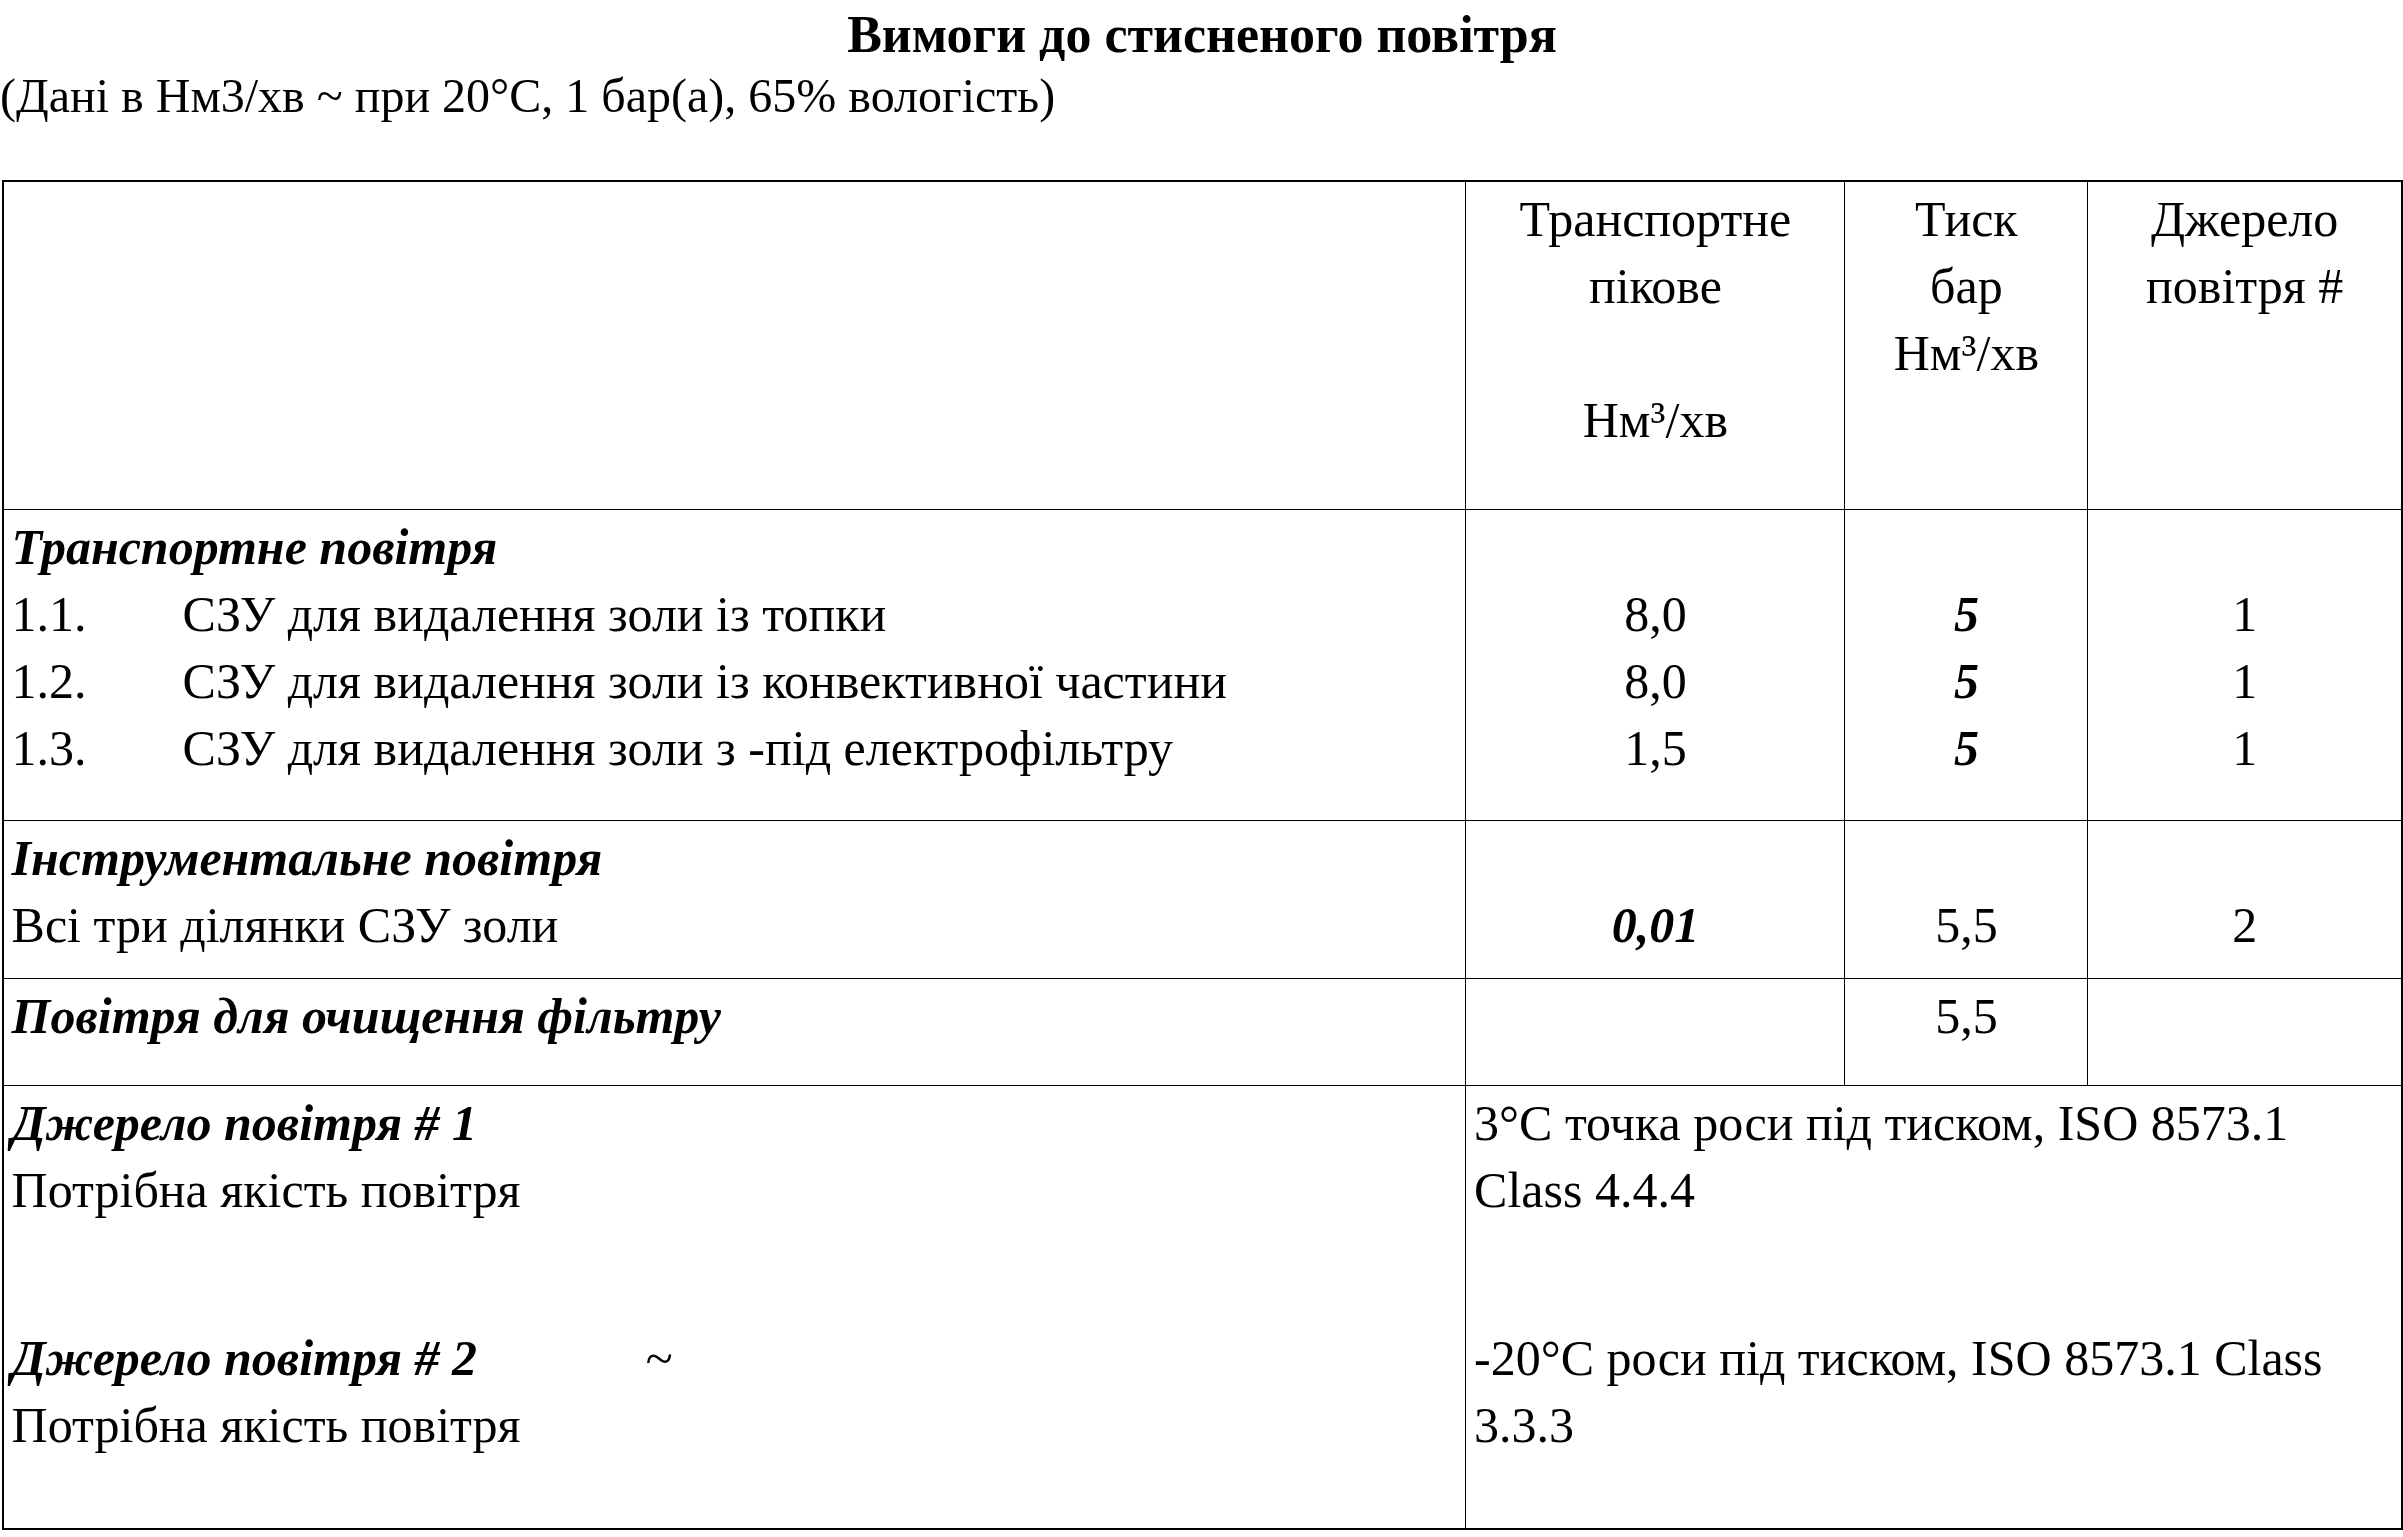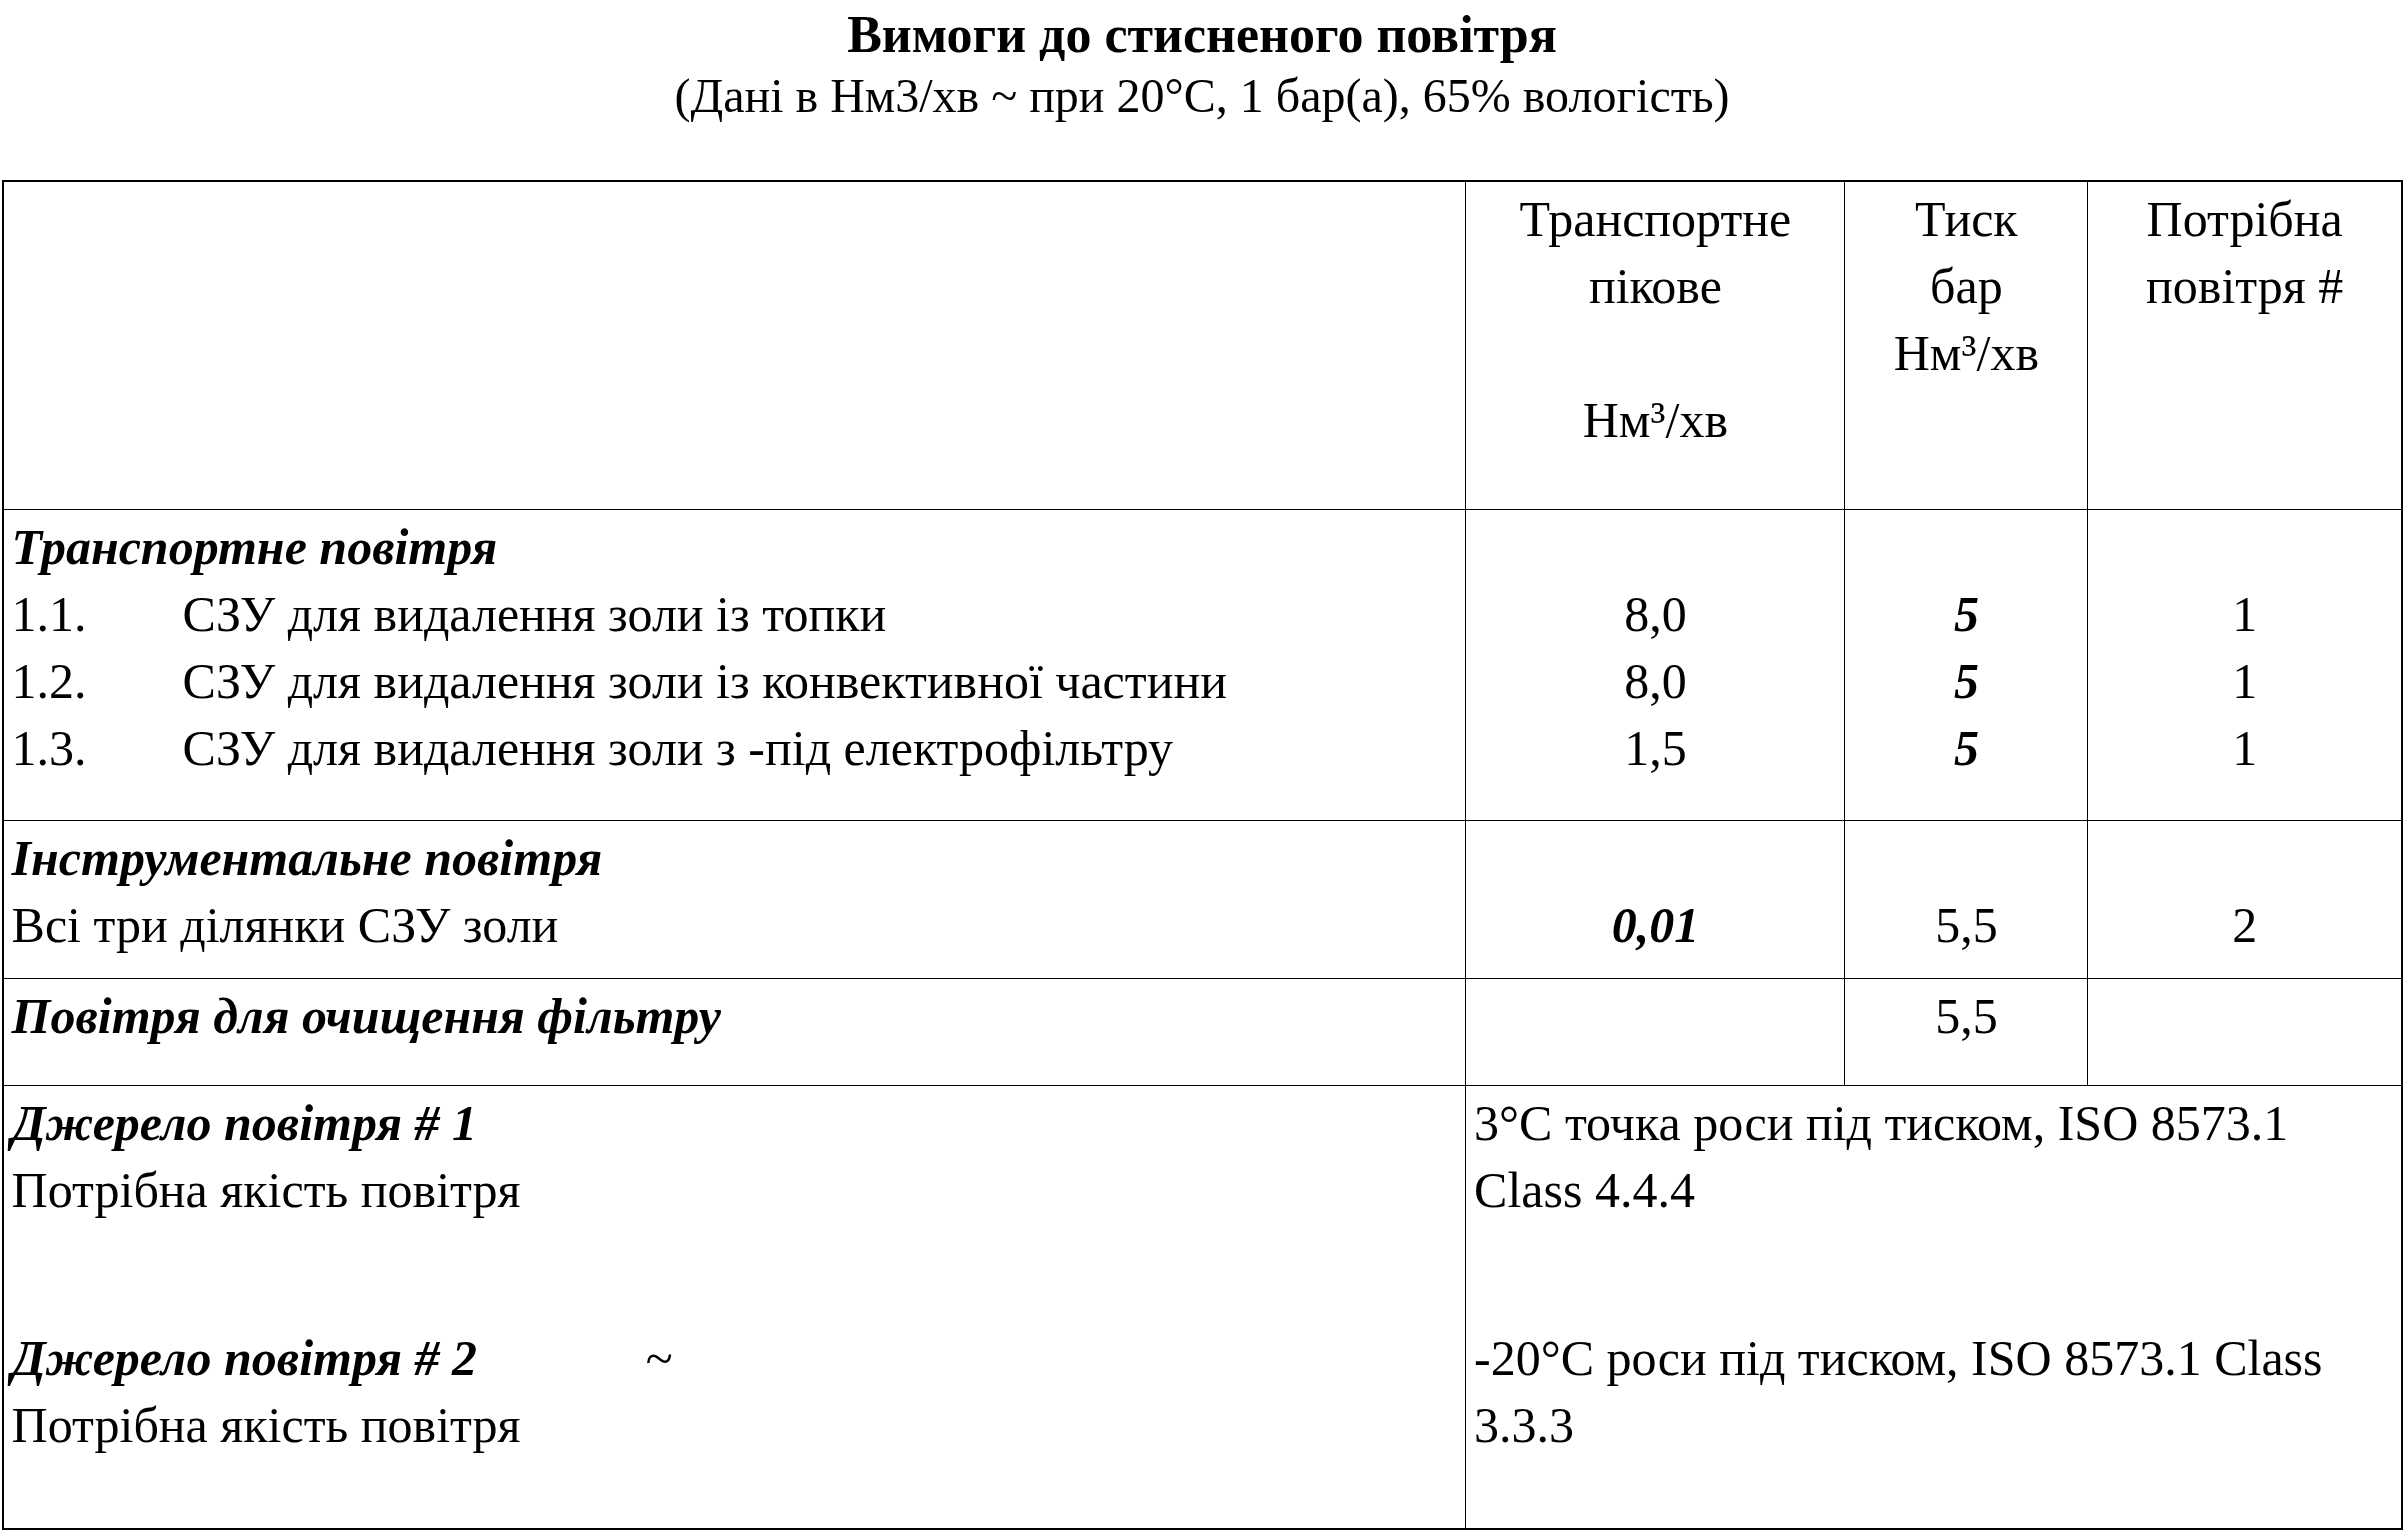--- a/index.html
+++ b/index.html
@@ -13,21 +13,20 @@
     overflow: hidden;
   }
   .title {
     text-align: center;
     font-weight: bold;
     font-size: 52px;
     line-height: 61px;
     margin-top: 3.8px;
   }
   .subtitle {
-    text-align: center;
     font-size: 48px;
     line-height: 61px;
   }
   table.main {
     border-collapse: collapse;
     table-layout: fixed;
     width: 2400px;
     margin-left: 1.9px;
     margin-top: 54px;
     border: 2.9px solid #000;
@@ -75,21 +74,21 @@
         <div class="line">пікове</div>
         <div class="line"></div>
         <div class="line">Нм³/хв</div>
       </td>
       <td class="center">
         <div class="line">Тиск</div>
         <div class="line">бар</div>
         <div class="line">Нм³/хв</div>
       </td>
       <td class="center">
-        <div class="line">Потрібна</div>
+        <div class="line">Джерело</div>
         <div class="line">повітря #</div>
       </td>
     </tr>
 
     <tr class="r-transport">
       <td>
         <div class="line bold">Транспортне повітря</div>
         <div class="line">
           <span class="num">1.1.</span><span>СЗУ для видалення золи із топки</span>
         </div>

